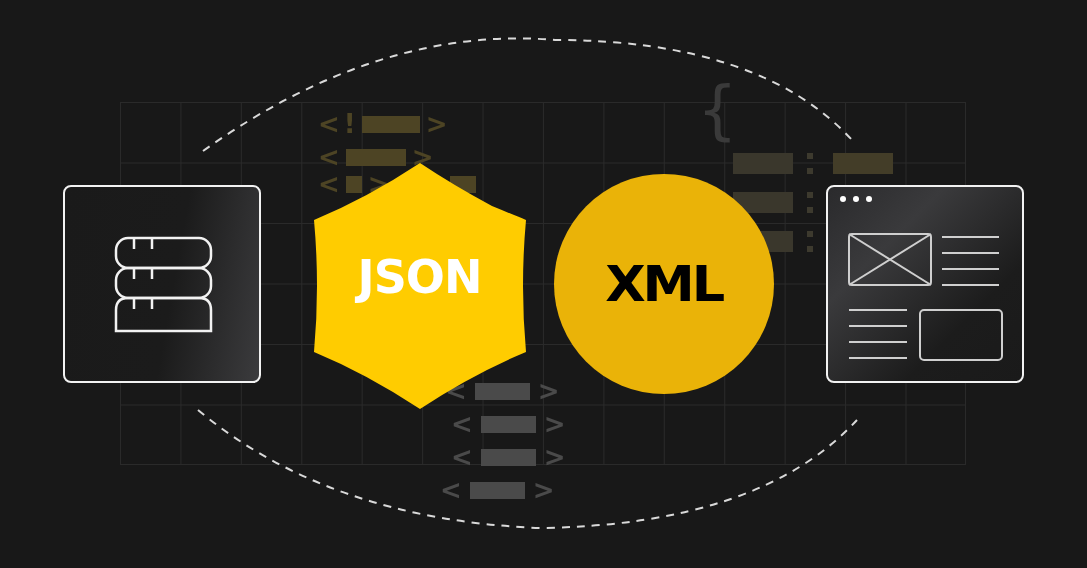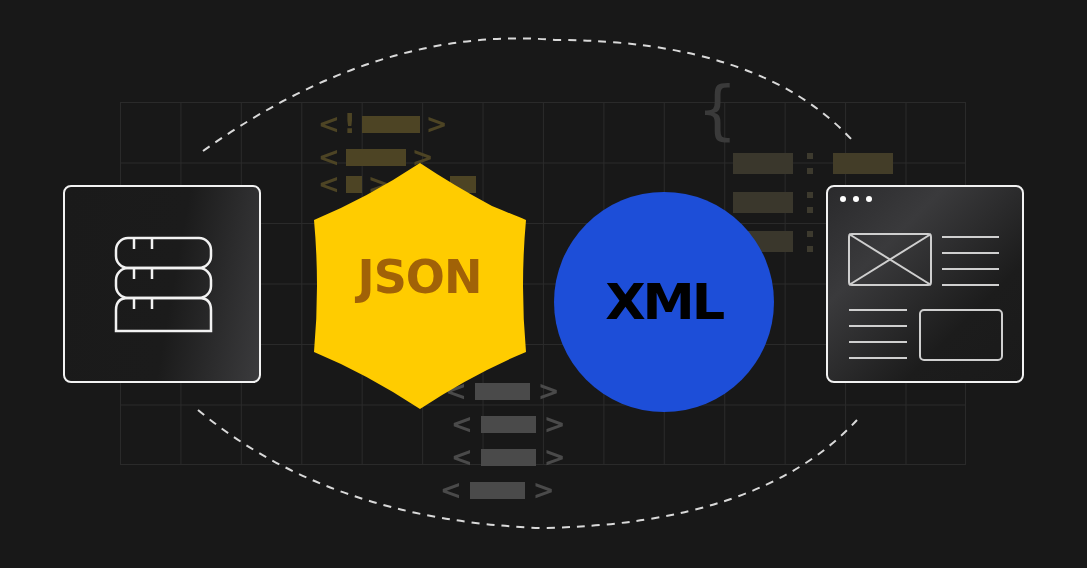--- a/index.html
+++ b/index.html
@@ -12,22 +12,22 @@
   .tag .bar{display:inline-block;height:17px;margin:0 6px;}
   .yel{color:#4d4424;}
   .yel .bar{background:#4d4424;}
   .gry{color:#4a4a4a;}
   .gry .bar{background:#4a4a4a;}
   .card{position:absolute;border:2.5px solid #f2f2f2;border-radius:8px;box-sizing:border-box;
     background:linear-gradient(100deg,#1a1a1a 0%,#1b1b1b 55%,#3b3b3d 100%);}
   .card2{background:linear-gradient(135deg,#2a2a2c 0%,#3a3a3c 30%,#1c1c1c 70%,#1a1a1a 100%);}
   .dots{position:absolute;left:12px;top:9px;display:flex;gap:7px;}
   .dots span{width:6px;height:6px;border-radius:50%;background:#fff;display:block;}
-  .hex-label{position:absolute;left:313px;top:250px;width:213px;text-align:center;font-family:"DejaVu Sans",sans-serif;font-weight:bold;font-size:46px;letter-spacing:-1px;color:#a16207;}
-  .circle{position:absolute;left:554px;top:192px;width:220px;height:220px;border-radius:50%;background:#1d4ed8;display:flex;align-items:center;justify-content:center;}
+  .hex-label{position:absolute;left:313px;top:250px;width:213px;text-align:center;font-family:"DejaVu Sans",sans-serif;font-weight:bold;font-size:46px;letter-spacing:-1px;color:#ffffff;}
+  .circle{position:absolute;left:554px;top:174px;width:220px;height:220px;border-radius:50%;background:#eab308;display:flex;align-items:center;justify-content:center;}
   .circle span{font-family:"DejaVu Sans",sans-serif;font-weight:bold;font-size:50px;letter-spacing:-3px;color:#000;transform:scaleX(1.05);}
   .brace{position:absolute;left:697px;top:78px;font-family:"DejaVu Sans",sans-serif;font-size:64px;color:#3a3a3a;line-height:64px;}
   .kv{position:absolute;display:flex;align-items:center;}
   .kv .k{width:60px;height:21px;background:#3a372c;}
   .kv .c{width:6px;display:flex;flex-direction:column;gap:9px;margin:0 20px 0 14px;}
   .kv .c i{display:block;width:6px;height:6px;background:#3d3a2e;}
   .kv .v{width:60px;height:21px;background:#433d28;}
 </style>
 </head>
 <body>

